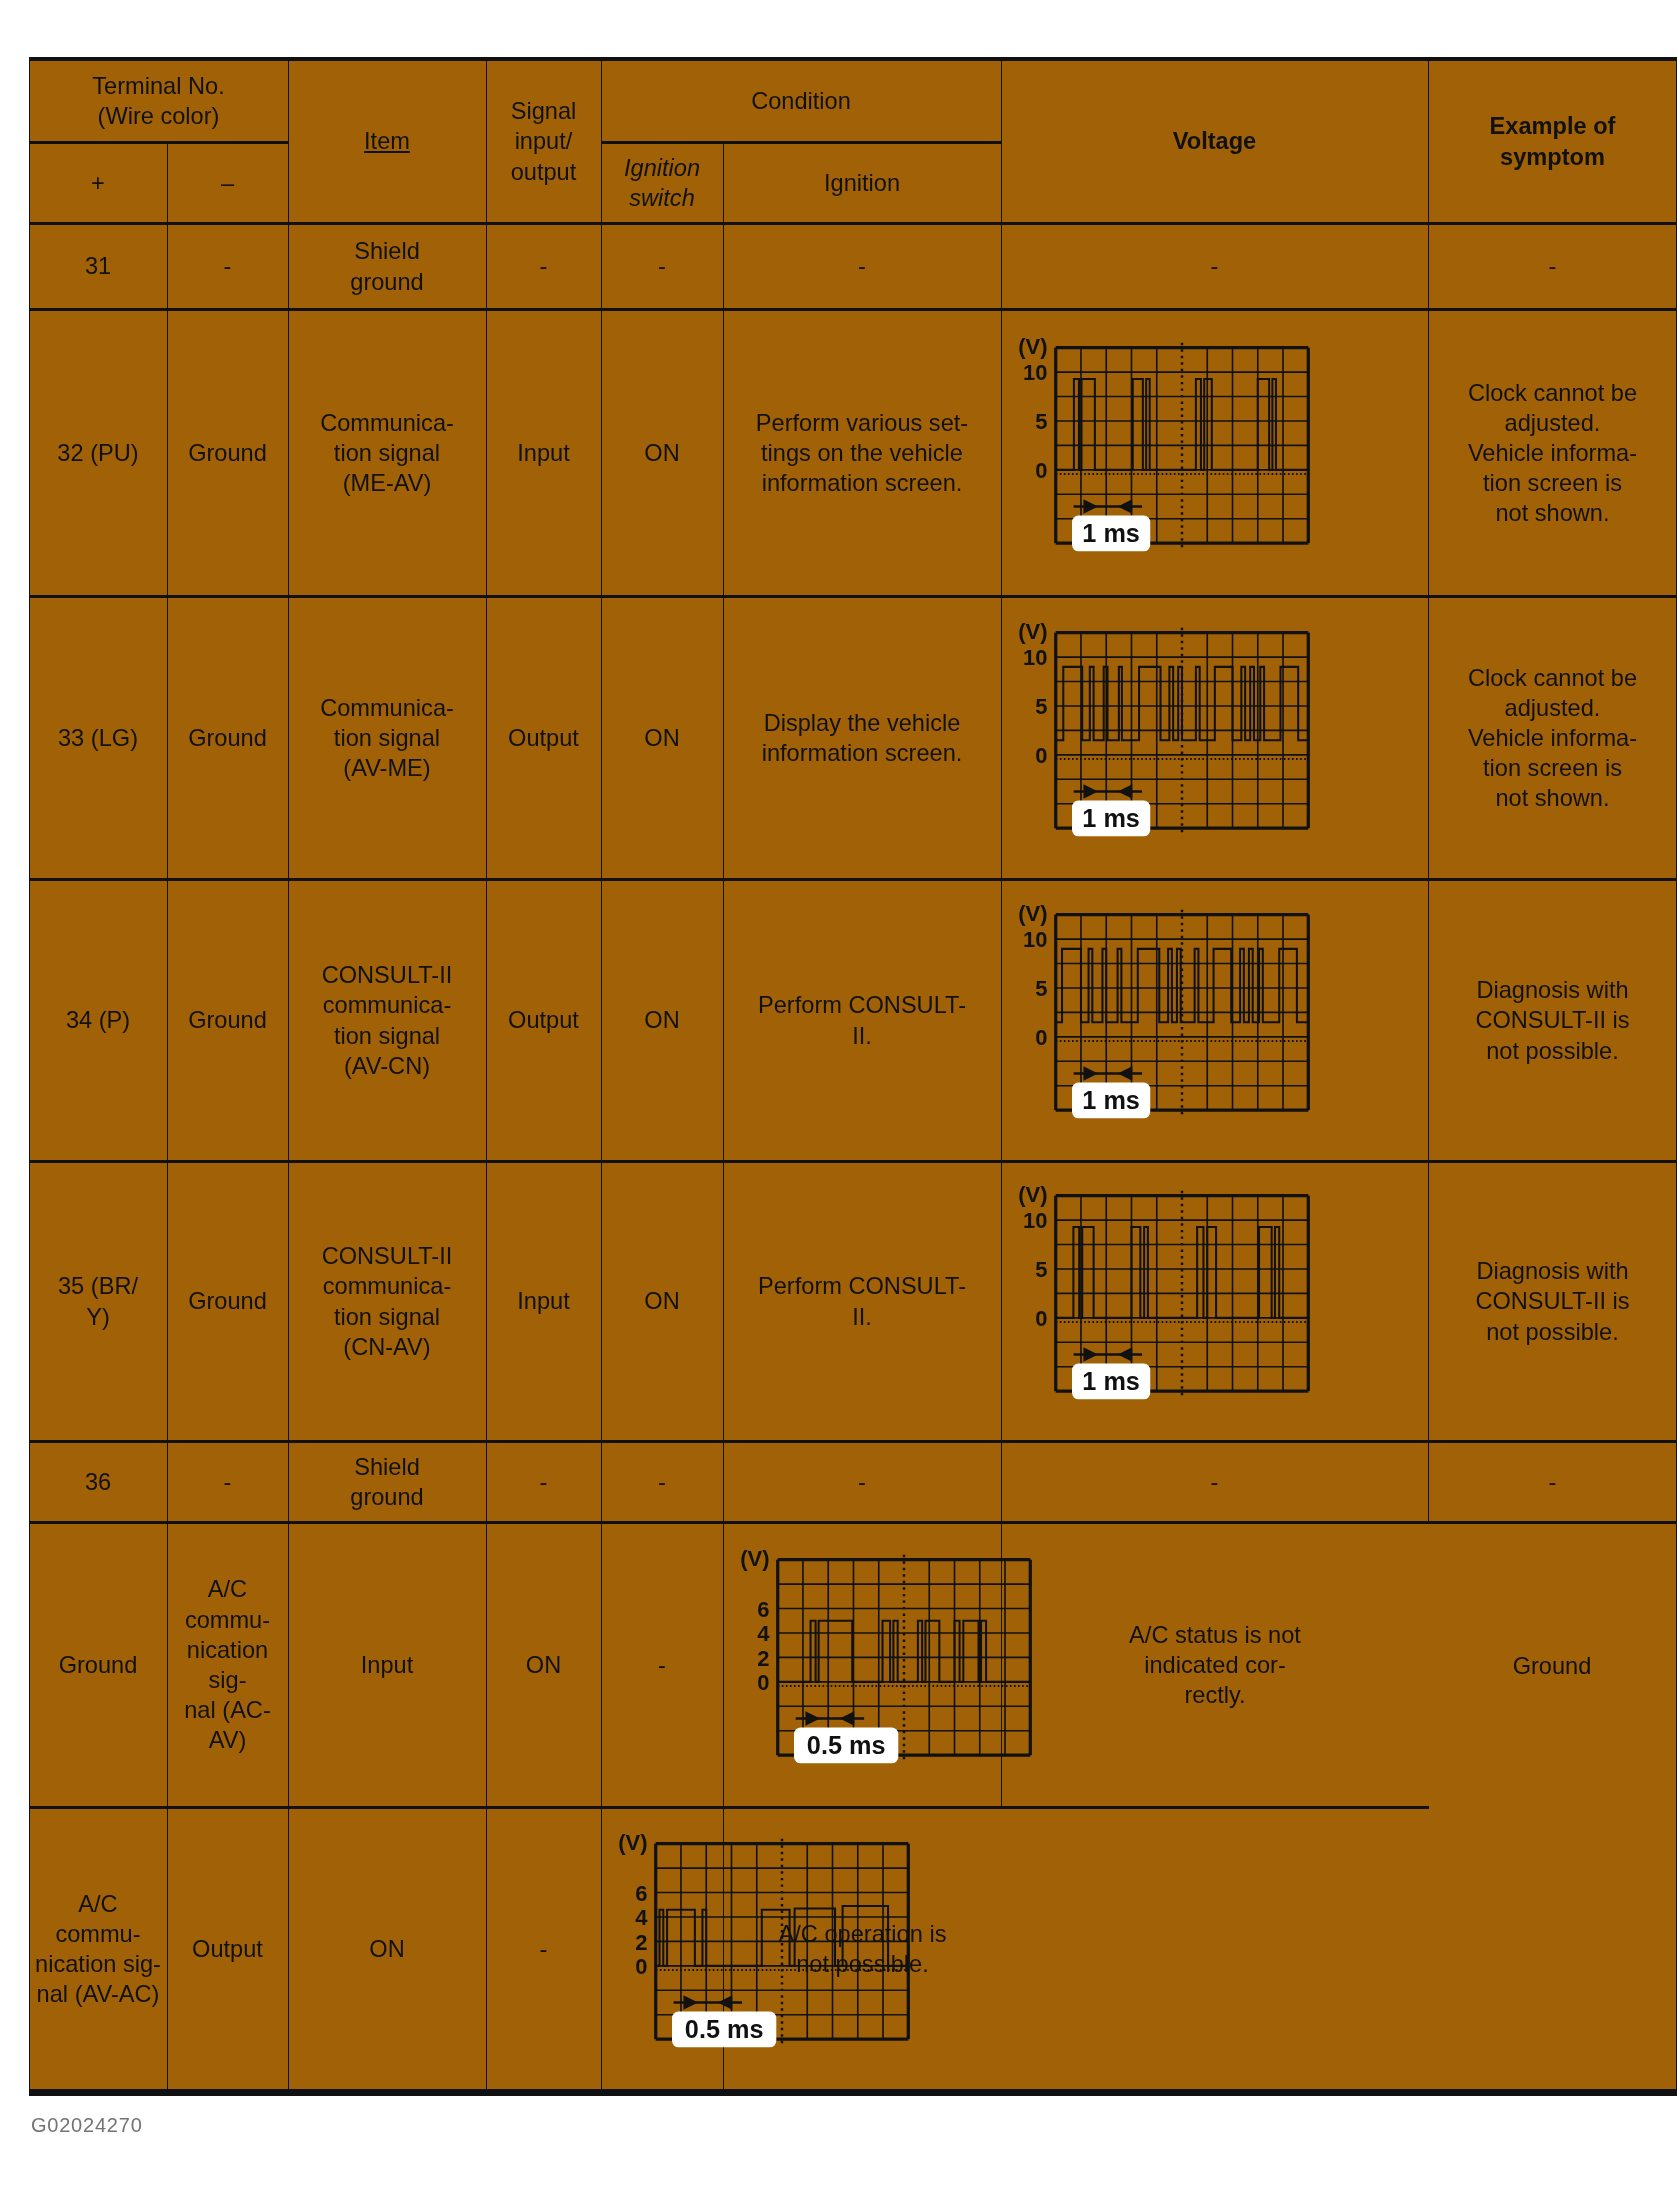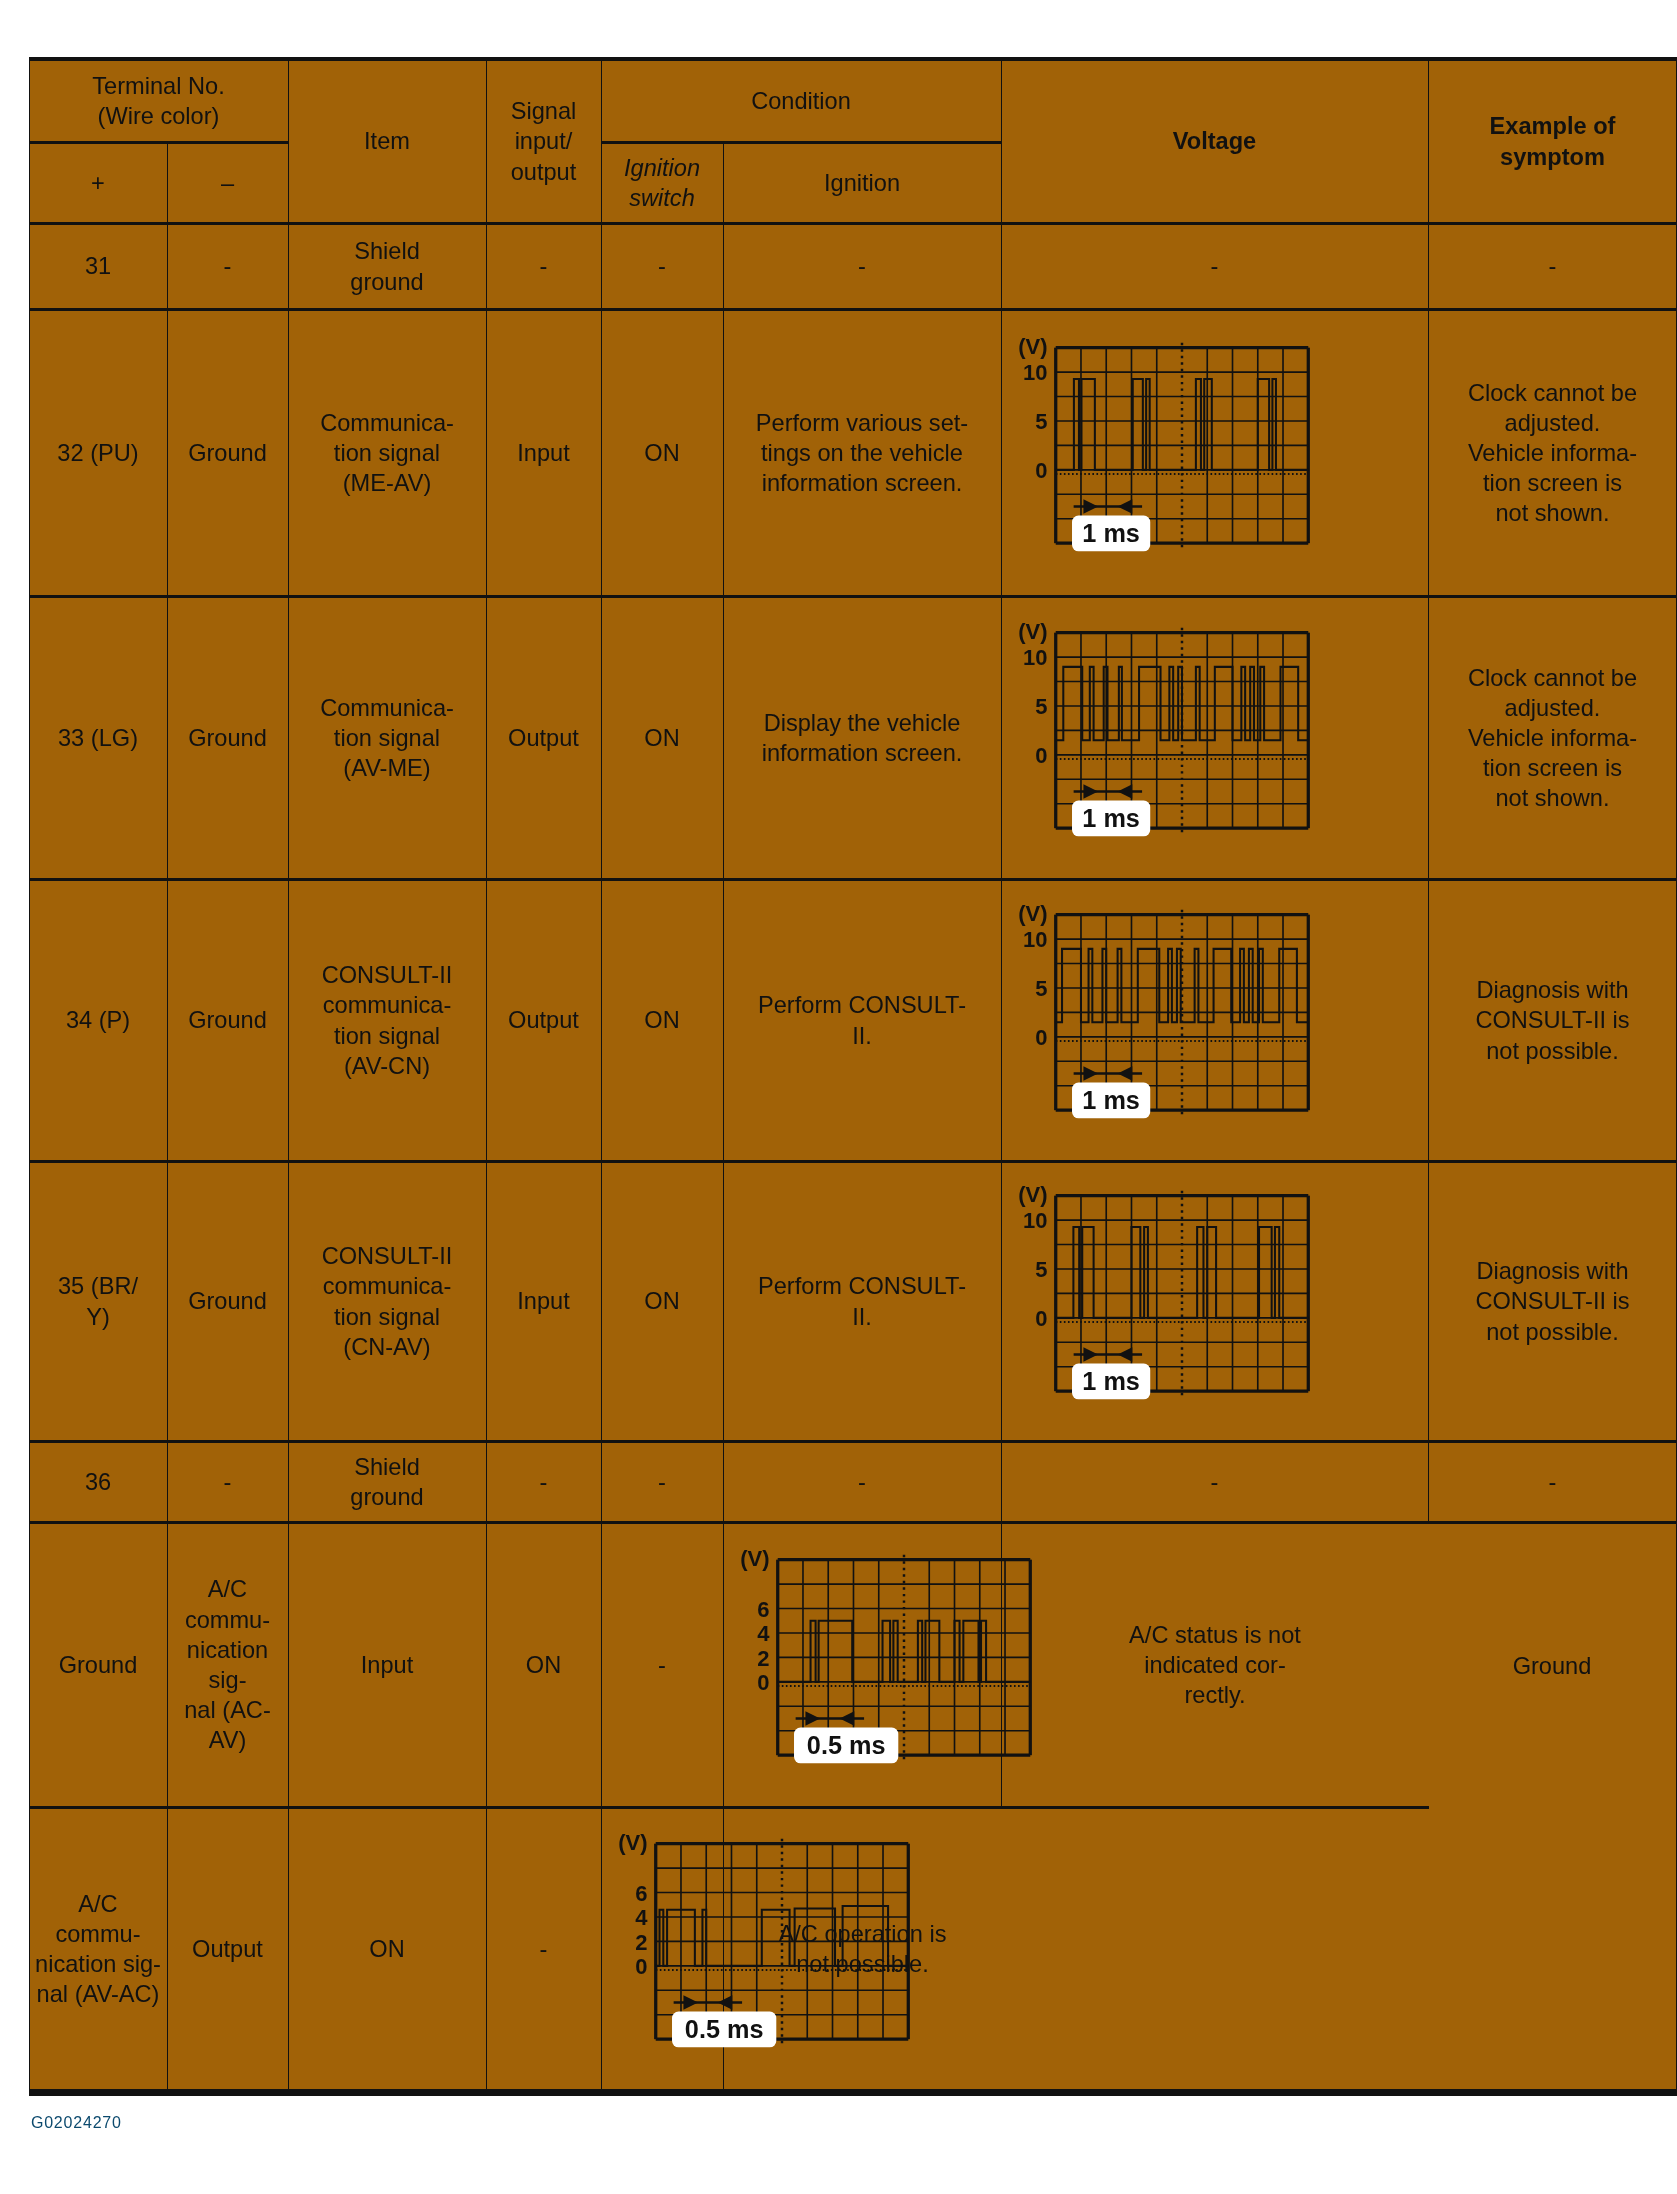--- a/index.html
+++ b/index.html
@@ -27,31 +27,31 @@
     font-size:23.6px;line-height:1.28;
     padding:4.9px;box-sizing:border-box;
   }
   .nr{border-right:none;}
   .nb{border-bottom:none;}
   .vs{justify-content:flex-start;padding-left:3.3px;}
   
   .h-term{grid-area:1/1/2/3;}
   .h-plus{grid-area:2/1/3/2;}
   .h-minus{grid-area:2/2/3/3;}
-  .h-item{grid-area:1/3/3/4;}
+  .h-item{grid-area:1/3/3/4;text-decoration:underline;}
   .h-signal{grid-area:1/4/3/5;}
   .h-cond{grid-area:1/5/2/7;}
   .h-ign{grid-area:2/5/3/6;font-style:italic;}
   .h-oper{grid-area:2/6/3/7;}
   .h-volt{grid-area:1/7/3/8;font-weight:bold;}
   .h-sym{grid-area:1/8/3/9;font-weight:bold;}
   .sv-lab{font:700 27px "Liberation Sans",sans-serif;fill:#111;}
   .sv-time{font:700 31px "Liberation Sans",sans-serif;fill:#111;}
   .figcode{
-    margin:18px 0 0 2.4px;font-size:16px;letter-spacing:0.8px;color:#0c4a6e;
+    margin:18px 0 0 2.4px;font-size:20px;letter-spacing:0.8px;color:#737373;
   }
 </style>
 </head>
 <body>
 
 <div class="page">
   <div class="sigtable">
 
     <div class="c h-term">Terminal No.
 (Wire color)</div>

